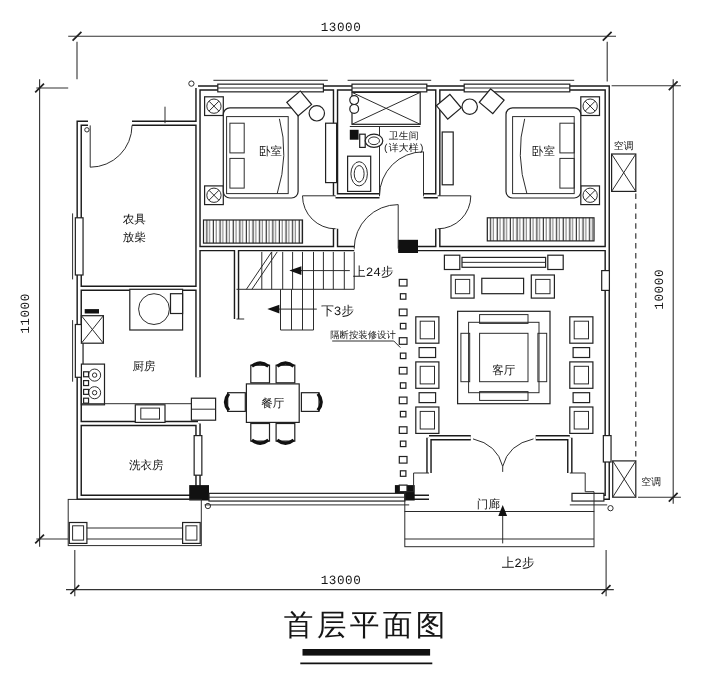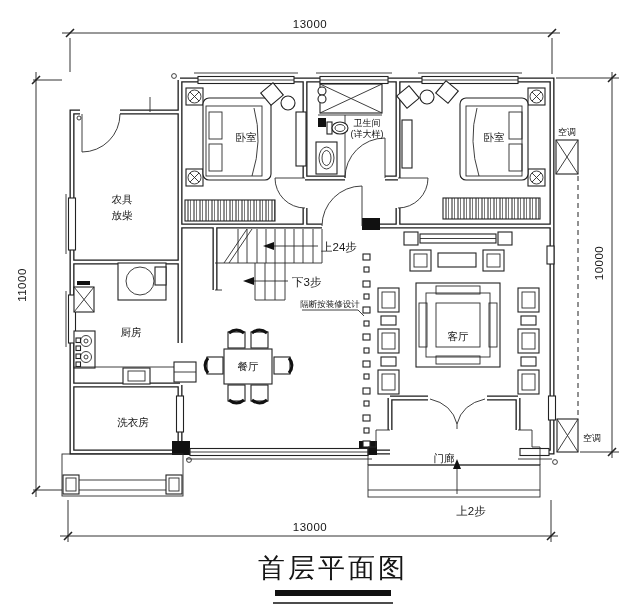--- a/index.html
+++ b/index.html
@@ -1,17 +1,17 @@
 <!DOCTYPE html>
 <html><head>
 <meta charset="utf-8">
 <style>
   html,body { margin:0; padding:0; background:#ffffff; }
   .stage { position:relative; width:638px; height:616px; background:#fff; overflow:hidden;
-           font-family:Liberation Sans, sans-serif; }
+           font-family:Liberation Mono, monospace; }
   svg { display:block; }
   .thin { fill:none; stroke:#2a2a2a; stroke-width:0.9; }
   .wallO{ fill:none; stroke:#1b1b1b; stroke-width:5; }
   .wallI{ fill:none; stroke:#ffffff; stroke-width:2.4; }
   .dimln{ fill:none; stroke:#333; stroke-width:1; }
   .tick { fill:none; stroke:#222; stroke-width:1.6; }
   .dash { fill:none; stroke:#222; stroke-width:1; stroke-dasharray:5 4; }
   .wht  { fill:#fff; stroke:#222; stroke-width:1.1; }
   .blk  { fill:#111; stroke:none; }
   .arrow{ fill:#111; stroke:none; }

